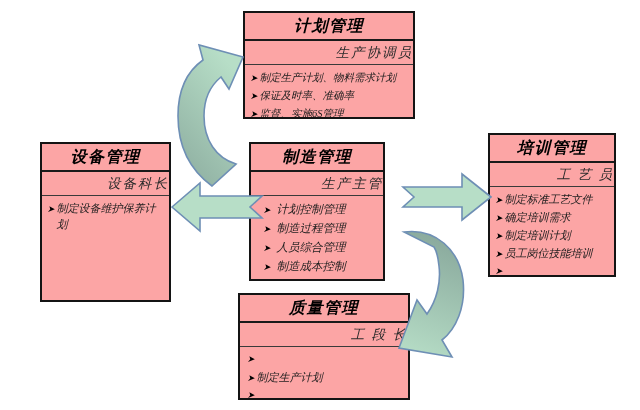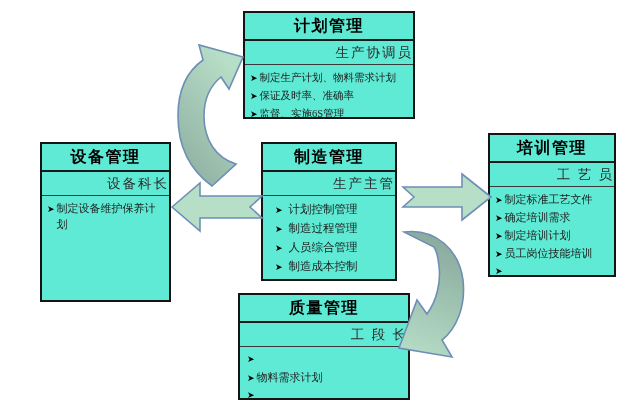--- a/index.html
+++ b/index.html
@@ -1,22 +1,22 @@
 <!DOCTYPE html>
 <html><head>
 <meta charset="utf-8">
 <style>
   html,body{margin:0;padding:0;background:#ffffff;}
   .canvas{
     position:relative;width:640px;height:410px;background:#ffffff;
     font-family:"Liberation Serif","DejaVu Serif",serif;overflow:hidden;
   }
   .box{
-    position:absolute;border:2.5px solid #141414;background:#5eead4;
-    display:flex;flex-direction:column;box-sizing:border-box;overflow:hidden;z-index:1;
+    position:absolute;border:2.5px solid #141414;background:#fca5a5;
+    display:flex;flex-direction:column;box-sizing:border-box;overflow:hidden;z-index:1;font-style:italic;
   }
   .box-title{
     text-align:center;font-weight:bold;font-size:16px;letter-spacing:1.5px;color:#000;
     border-bottom:2px solid #1a1a1a;padding:3px 0 2px;flex:0 0 auto;
   }
   .box-role{
     text-align:right;font-size:13.5px;letter-spacing:2px;color:#2b2b2b;
     border-bottom:1.5px solid #3a3a3a;padding:3px 0 2px;flex:0 0 auto;
   }
   .items{list-style:none;margin:0;padding:4px 4px 0 5px;flex:1;color:#1d1d1d;}
@@ -97,21 +97,21 @@
     <div class="box-title">设备管理</div>
     <div class="box-role">设备科长</div>
     <ul class="items">
         <li>
         <span class="glyph">➤</span>
         <span>制定设备维护保养计划</span>
       </li>
       </ul>
   </div>
 
-  <div class="box box--manufacturing" style="left:261px;top:142px;width:136px;height:139px;">
+  <div class="box box--manufacturing" style="left:249px;top:142px;width:136px;height:139px;">
     <div class="box-title">制造管理</div>
     <div class="box-role">生产主管</div>
     <ul class="items">
         <li>
         <span class="glyph">➤</span>
         <span>计划控制管理</span>
       </li>
         <li>
         <span class="glyph">➤</span>
         <span>制造过程管理</span>
@@ -159,21 +159,21 @@
 
   <div class="box box--quality" style="left:238px;top:293px;width:172px;height:107px;">
     <div class="box-title">质量管理</div>
     <div class="box-role">工 段 长</div>
     <ul class="items">
         <li>
         <span class="glyph">➤</span>
       </li>
         <li>
         <span class="glyph">➤</span>
-        <span>物料需求计划</span>
+        <span>制定生产计划</span>
       </li>
         <li>
         <span class="glyph">➤</span>
       </li>
       </ul>
   </div>
 
 </div>
 
 </body></html>

